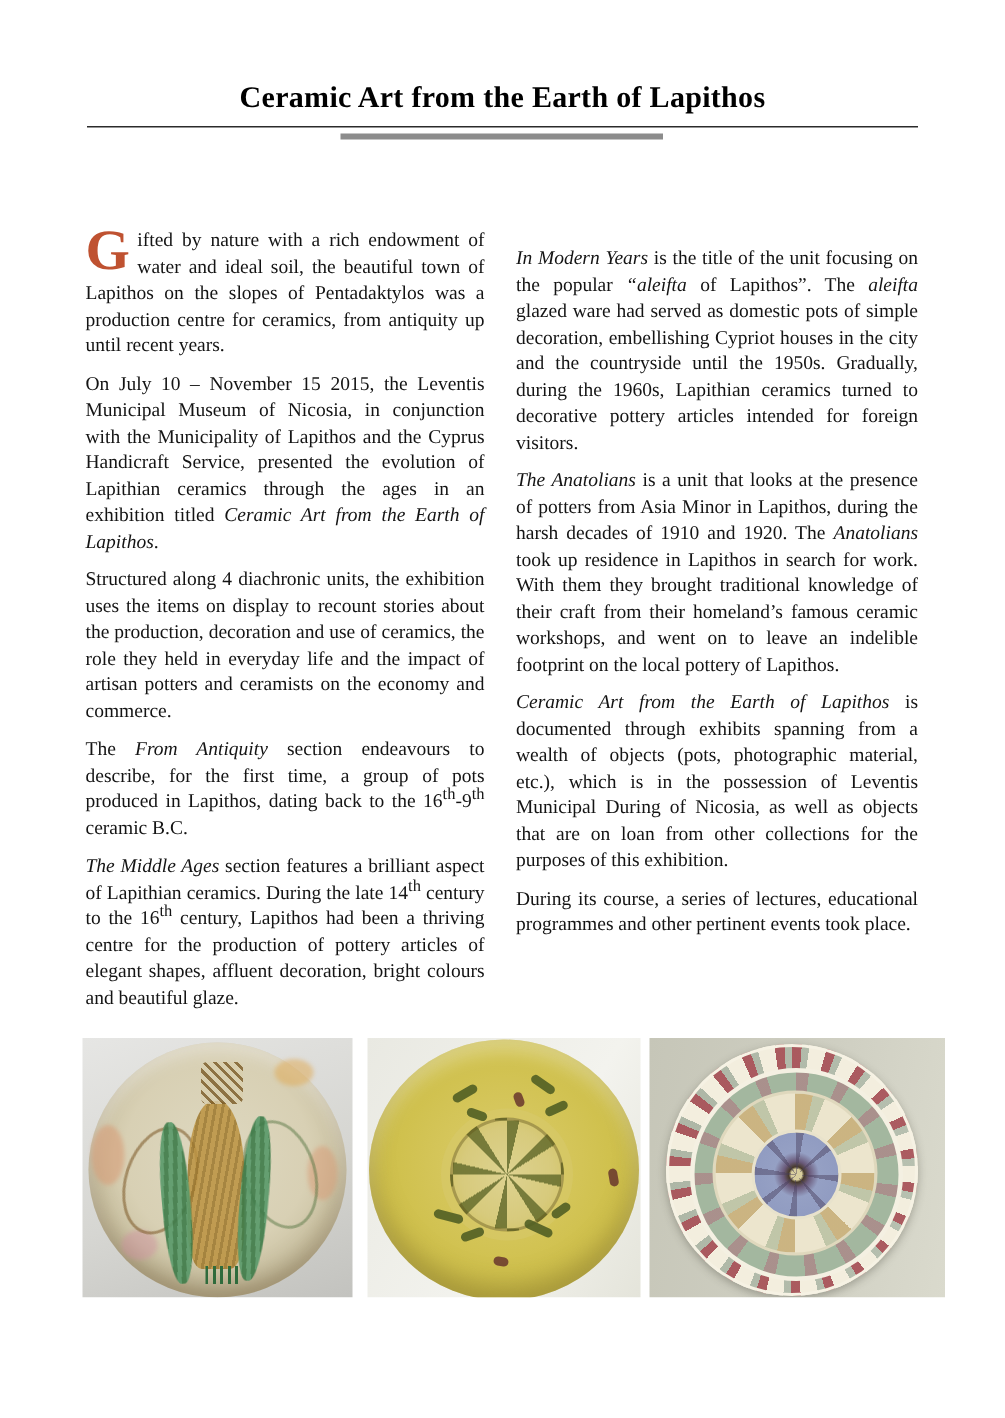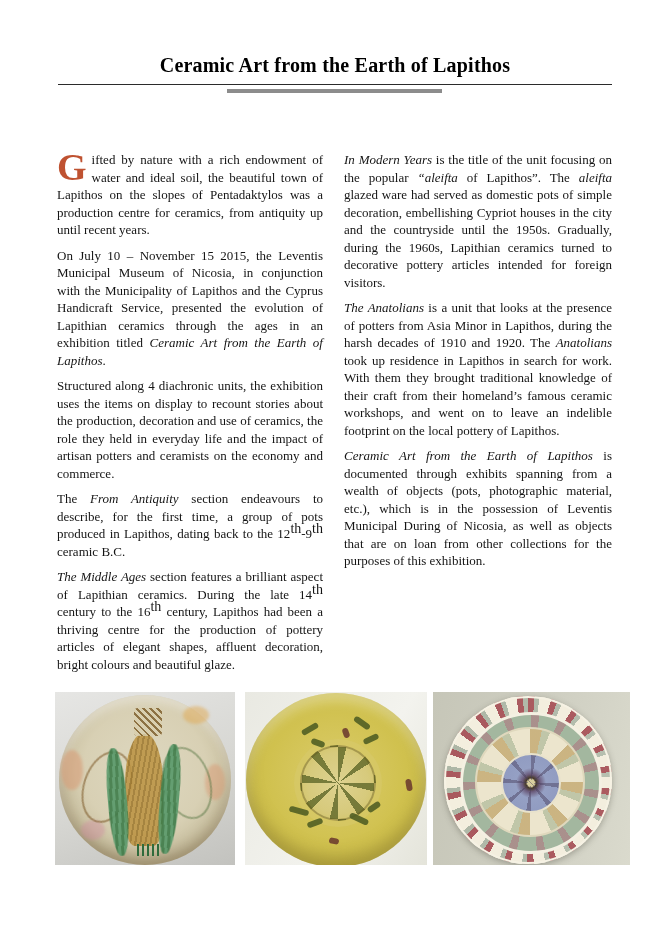--- a/index.html
+++ b/index.html
@@ -9,28 +9,28 @@
     overflow:hidden;
   }
   .title{
     position:absolute;top:54px;left:0;width:670px;text-align:center;
     font-size:20px;font-weight:bold;letter-spacing:.2px;color:#000;
   }
   .rule-thin{position:absolute;top:84px;left:58px;width:554px;height:1px;background:#2b2b2b;}
   .rule-thick{position:absolute;top:89px;left:227px;width:215px;height:4px;background:#8c8c8c;}
   .col{position:absolute;top:151px;font-size:13px;line-height:17.5px;text-align:justify;color:#141414;}
   .col-left{left:57px;width:266px;}
-  .col-right{left:344px;width:268px;}
+  .col-right{left:344px;width:268px;margin-top:12px;}
   .col p{margin:0 0 8px 0;}
   .dropcap{
     float:left;font-size:38px;line-height:31px;font-weight:bold;
     color:#bf5231;padding:1px 5px 0 0;font-family:"Liberation Serif",serif;
   }
   .i{font-style:italic;}
-  .sup{font-size:14px;vertical-align:super;line-height:0;}
+  .sup{font-size:11px;vertical-align:super;line-height:0;}
   .page-number{position:absolute;left:57px;top:891px;font-size:12.5px;color:#1d4ed8;}
 
   
   .figures{position:absolute;left:55px;top:692px;width:575px;height:176px;display:flex;gap:0;}
   .fig{position:relative;height:176px;overflow:hidden;flex:none;}
   .fig1{width:180px;margin-right:10px;background:linear-gradient(160deg,#e6e6e4 0%,#d6d6d2 55%,#c2c2be 100%);}
   .fig2{width:182px;margin-right:6px;background:linear-gradient(120deg,#e9e9e2 0%,#f3f3ee 60%,#e4e4da 100%);}
   .fig3{width:197px;background:linear-gradient(100deg,#c6c6b8 0%,#cfcfc2 55%,#dadacd 100%);}
   .abs{position:absolute;}
 
@@ -111,28 +111,29 @@
 <div class="page">
 
   <div class="title">Ceramic Art from the Earth of Lapithos</div>
   <div class="rule-thin"></div>
   <div class="rule-thick"></div>
 
   <div class="col col-left">
     <p><span class="dropcap">G</span><span>ifted by nature with a rich endowment of water and ideal soil, the beautiful town of Lapithos on the slopes of Pentadaktylos was a production centre for ceramics, from antiquity up until recent years.</span></p>
     <p><span>On July 10 – November 15 2015, the Leventis Municipal Museum of Nicosia, in conjunction with the Municipality of Lapithos and the Cyprus Handicraft Service, presented the evolution of Lapithian ceramics through the ages in an exhibition titled </span><span class="i">Ceramic Art from the Earth of Lapithos</span><span>.</span></p>
     <p><span>Structured along 4 diachronic units, the exhibition uses the items on display to recount stories about the production, decoration and use of ceramics, the role they held in everyday life and the impact of artisan potters and ceramists on the economy and commerce.</span></p>
-    <p><span>The </span><span class="i">From Antiquity</span><span> section endeavours to describe, for the first time, a group of pots produced in Lapithos, dating back to the 12</span><span class="sup">th</span><span>-9</span><span class="sup">th</span><span> ceramic B.C.</span></p>
+    <p><span>The </span><span class="i">From Antiquity</span><span> section endeavours to describe, for the first time, a group of pots produced in Lapithos, dating back to the 16</span><span class="sup">th</span><span>-9</span><span class="sup">th</span><span> ceramic B.C.</span></p>
     <p><span class="i">The Middle Ages</span><span> section features a brilliant aspect of Lapithian ceramics. During the late 14</span><span class="sup">th</span><span> century to the 16</span><span class="sup">th</span><span> century, Lapithos had been a thriving centre for the production of pottery articles of elegant shapes, affluent decoration, bright colours and beautiful glaze.</span></p>
   </div>
 
   <div class="col col-right">
     <p><span class="i">In Modern Years</span><span> is the title of the unit focusing on the popular </span><span class="i">“aleifta</span><span> of Lapithos”. The </span><span class="i">aleifta</span><span> glazed ware had served as domestic pots of simple decoration, embellishing Cypriot houses in the city and the countryside until the 1950s. Gradually, during the 1960s, Lapithian ceramics turned to decorative pottery articles intended for foreign visitors.</span></p>
     <p><span class="i">The Anatolians</span><span> is a unit that looks at the presence of potters from Asia Minor in Lapithos, during the harsh decades of 1910 and 1920. The </span><span class="i">Anatolians</span><span> took up residence in Lapithos in search for work. With them they brought traditional knowledge of their craft from their homeland’s famous ceramic workshops, and went on to leave an indelible footprint on the local pottery of Lapithos.</span></p>
     <p><span class="i">Ceramic Art from the Earth of Lapithos</span><span> is documented through exhibits spanning from a wealth of objects (pots, photographic material, etc.), which is in the possession of Leventis Municipal During of Nicosia, as well as objects that are on loan from other collections for the purposes of this exhibition.</span></p>
+    <p><span>During its course, a series of lectures, educational programmes and other pertinent events took place.</span></p>
   </div>
 
   <div class="figures">
 
     <div class="fig fig1">
       <div class="abs bowl1"></div>
       <div class="abs blobP" style="left:6px;top:58px;width:22px;height:40px;background:#d89a74;opacity:.55;"></div>
       <div class="abs blobP" style="left:150px;top:72px;width:20px;height:36px;background:#d89a74;opacity:.5;"></div>
       <div class="abs blobP" style="left:128px;top:14px;width:26px;height:18px;background:#e0a84f;opacity:.5;"></div>
       <div class="abs blobP" style="left:26px;top:128px;width:24px;height:20px;background:#cf8fa0;opacity:.45;"></div>

